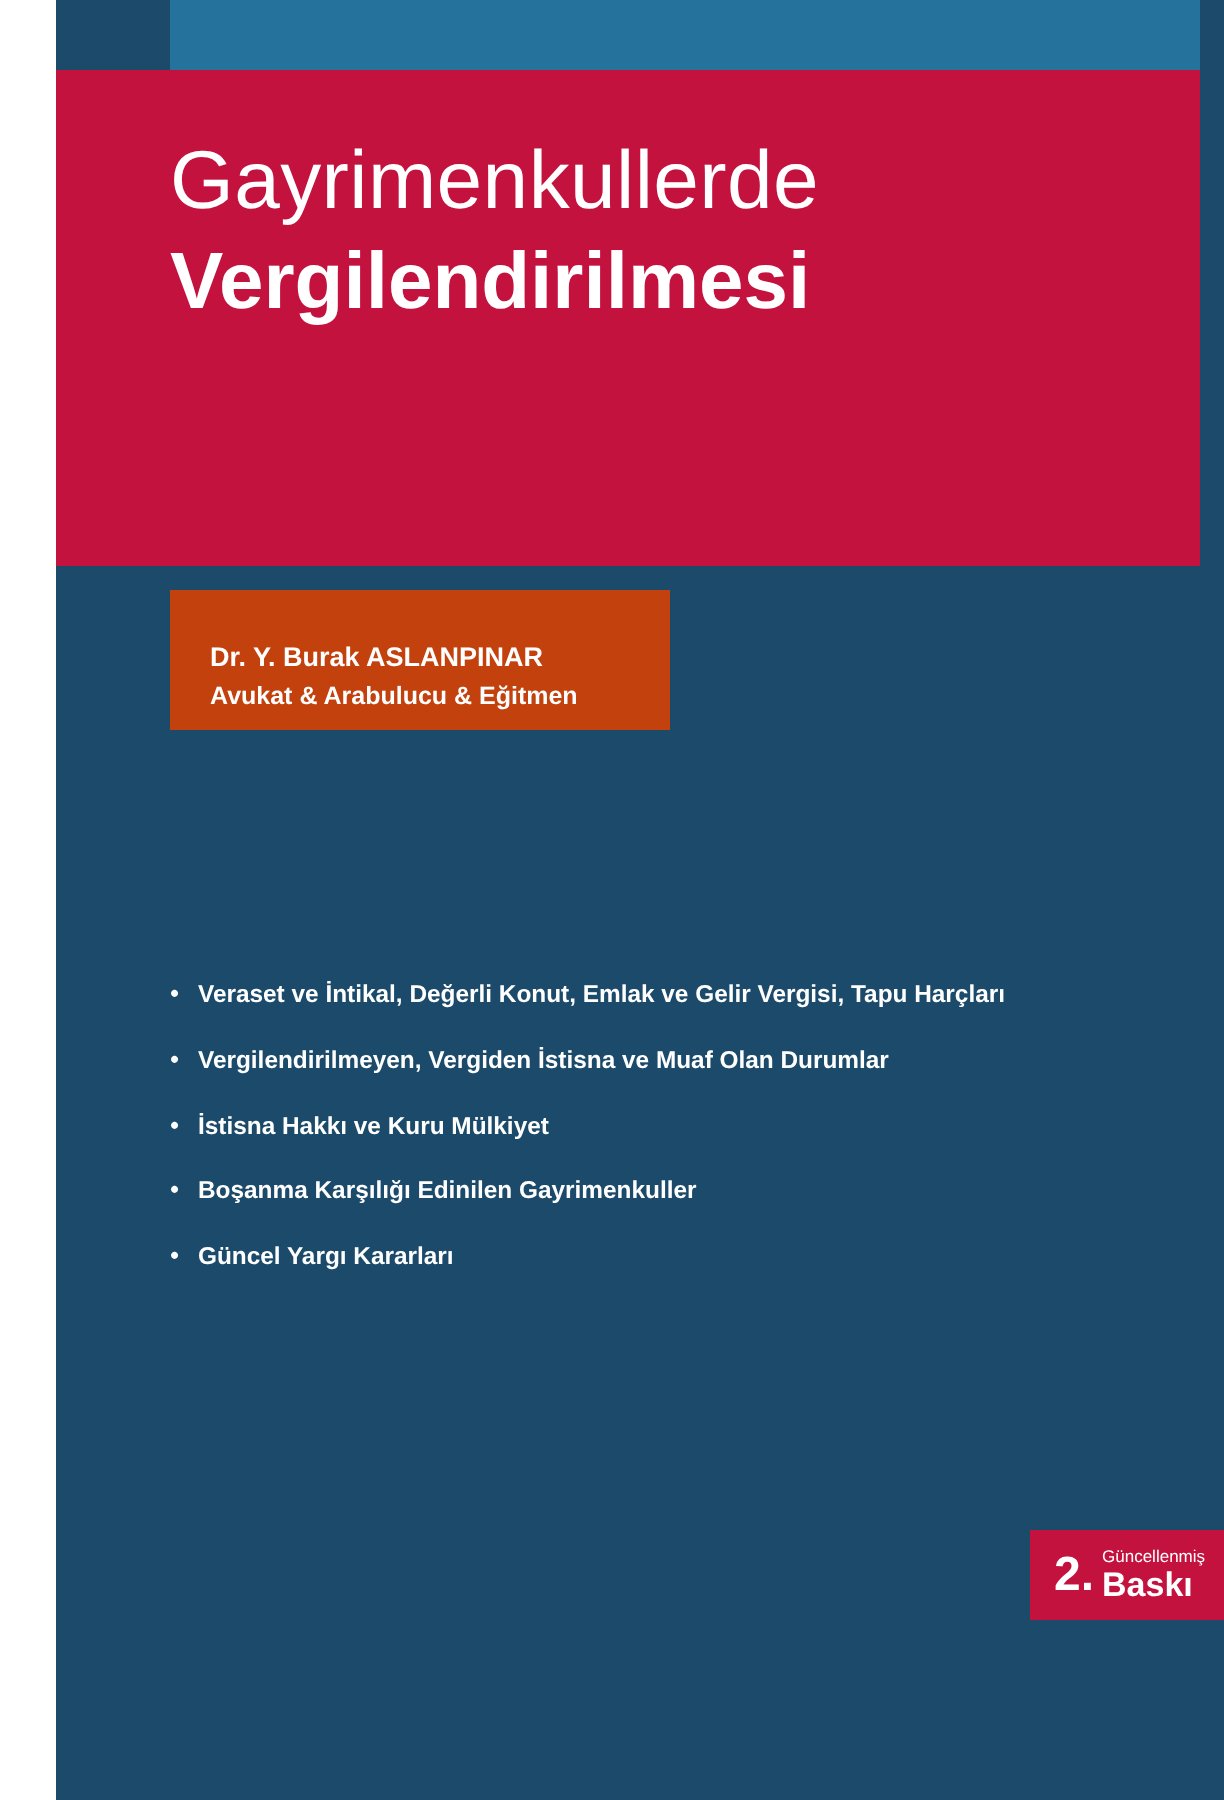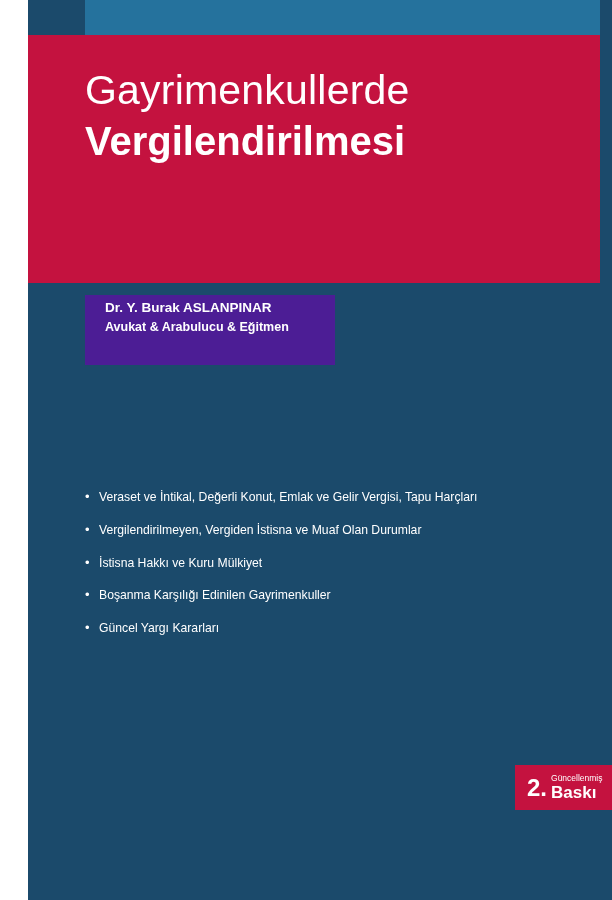--- a/index.html
+++ b/index.html
@@ -78,23 +78,23 @@
     line-height: 1.22;
     margin-top: 2px;
   }
   
   .author-box {
     position: absolute;
     left: 57px;
     top: 295px;
     width: 250px;
     height: 70px;
-    background: #4c1d95;
-    z-index: 2;
-    padding: 3px 0 0 20px;
+    background: #c2410c;
+    z-index: 2;
+    padding: 24px 0 0 20px;
   }
   .author-name {
     font-size: 13.5px;
     font-weight: bold;
     color: #ffffff;
     line-height: 1.5;
   }
   .author-role {
     font-size: 12.5px;
     font-weight: bold;
@@ -118,21 +118,21 @@
     color: #ffffff;
     font-size: 13px;
     line-height: 1.1;
     width: 14px;
     flex: 0 0 14px;
   }
   .bullet-text {
     color: #ffffff;
     font-size: 12.2px;
     line-height: 1.25;
-    font-weight: 400;
+    font-weight: 700;
   }
   
   .edition-badge {
     position: absolute;
     right: 0;
     top: 765px;
     width: 125px;
     height: 45px;
     background: #c4123f;
     z-index: 4;

